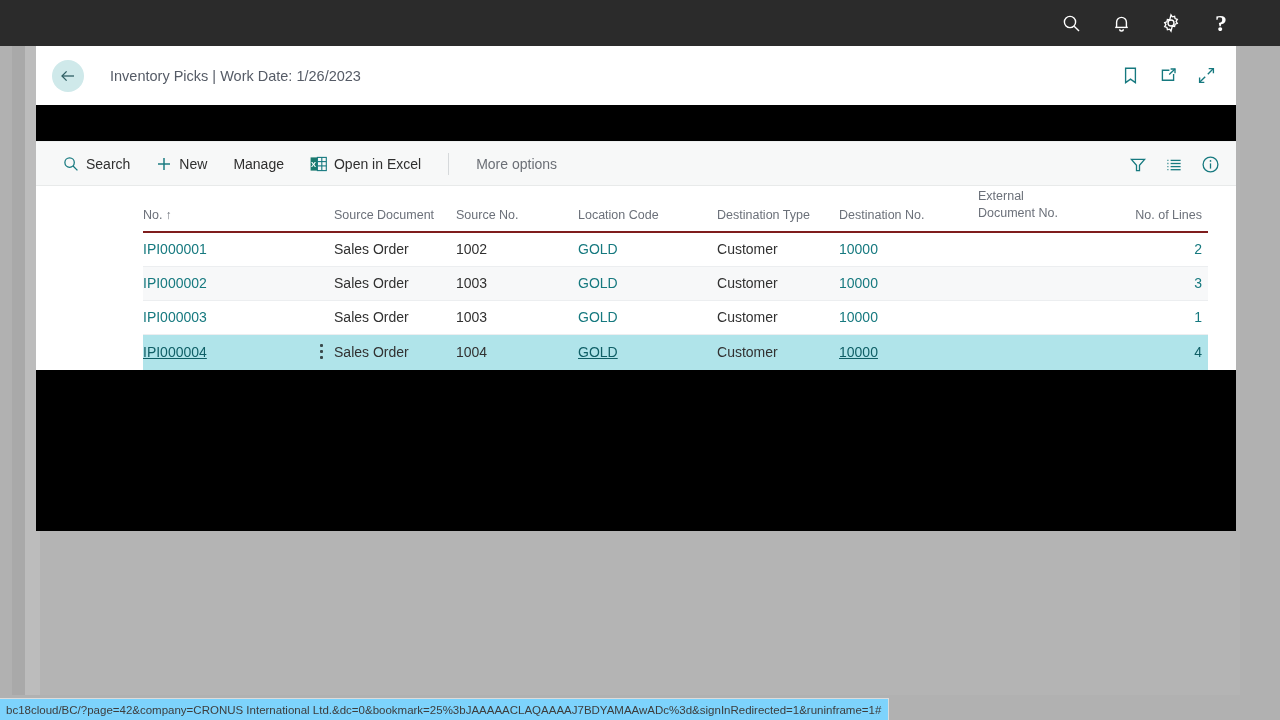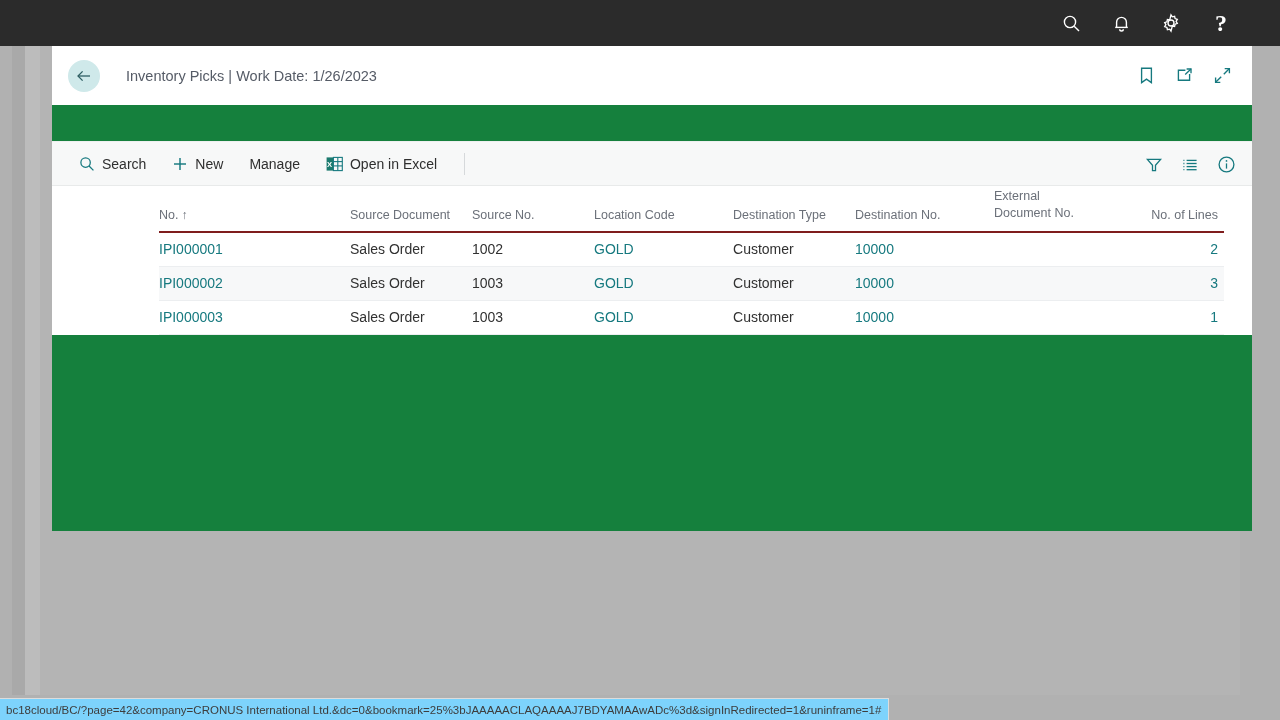--- a/index.html
+++ b/index.html
@@ -86,23 +86,23 @@
     font-size: 24px;
     font-weight: bold;
     line-height: 1;
     color: #ffffff;
     font-family: "Liberation Serif", serif;
   }
 
   
   #page {
     position: absolute;
-    left: 52px; top: 46px;
+    left: 36px; top: 46px;
     width: 1200px; height: 485px;
-    background: #15803d;
+    background: #000000;
     overflow: hidden;
   }
 
   
   #page-header {
     position: relative;
     height: 59px;
     background: #ffffff;
     display: flex;
     align-items: center;
@@ -409,20 +409,23 @@
             <line x1="7.4" y1="9.9" x2="16.3" y2="9.9" stroke="#16797f" stroke-width="1.1"></line>
             <line x1="11.8" y1="1.4" x2="11.8" y2="14.6" stroke="#16797f" stroke-width="1.1"></line>
             <text x="3.6" y="11.4" font-size="7.6" fill="#ffffff" text-anchor="middle" font-family="Liberation Sans, sans-serif" font-weight="bold">X</text>
           </svg>
         </span>
         <span>Open in Excel</span>
       </div>
 
       <div class="tb-sep"></div>
 
+      <div class="tb-item muted">
+        <span>More options</span>
+      </div>
 
       <div class="tb-right">
 
         <div class="ticon">
           <svg width="18" height="18" viewBox="0 0 18 18" fill="none" stroke="#16797f" stroke-width="1.3">
             <path d="M2.4 3.3h13.2l-5.1 6v5.4H7.5V9.3z"></path>
           </svg>
         </div>
 
         <div class="ticon">
@@ -510,20 +513,37 @@
             <td></td>
             <td>Sales Order</td>
             <td>1003</td>
             <td><span class="lnk">GOLD</span></td>
             <td>Customer</td>
             <td><span class="lnk">10000</span></td>
             <td></td>
             <td class="right"><span class="num-lnk">1</span></td>
           </tr>
 
+          <tr class="sel">
+            <td><span class="lnk">IPI000004</span></td>
+            <td>
+                <span class="rowmenu">
+                  <i></i>
+                  <i></i>
+                  <i></i>
+                </span>
+              </td>
+            <td>Sales Order</td>
+            <td>1004</td>
+            <td><span class="lnk">GOLD</span></td>
+            <td>Customer</td>
+            <td><span class="lnk">10000</span></td>
+            <td></td>
+            <td class="right"><span class="num-lnk">4</span></td>
+          </tr>
 
         </tbody>
       </table>
     </div>
 
   </div>
 
   <div id="statusbar">
     <span>bc18cloud/BC/?page=42&amp;company=CRONUS International Ltd.&amp;dc=0&amp;bookmark=25%3bJAAAAACLAQAAAAJ7BDYAMAAwADc%3d&amp;signInRedirected=1&amp;runinframe=1#</span>
   </div>

